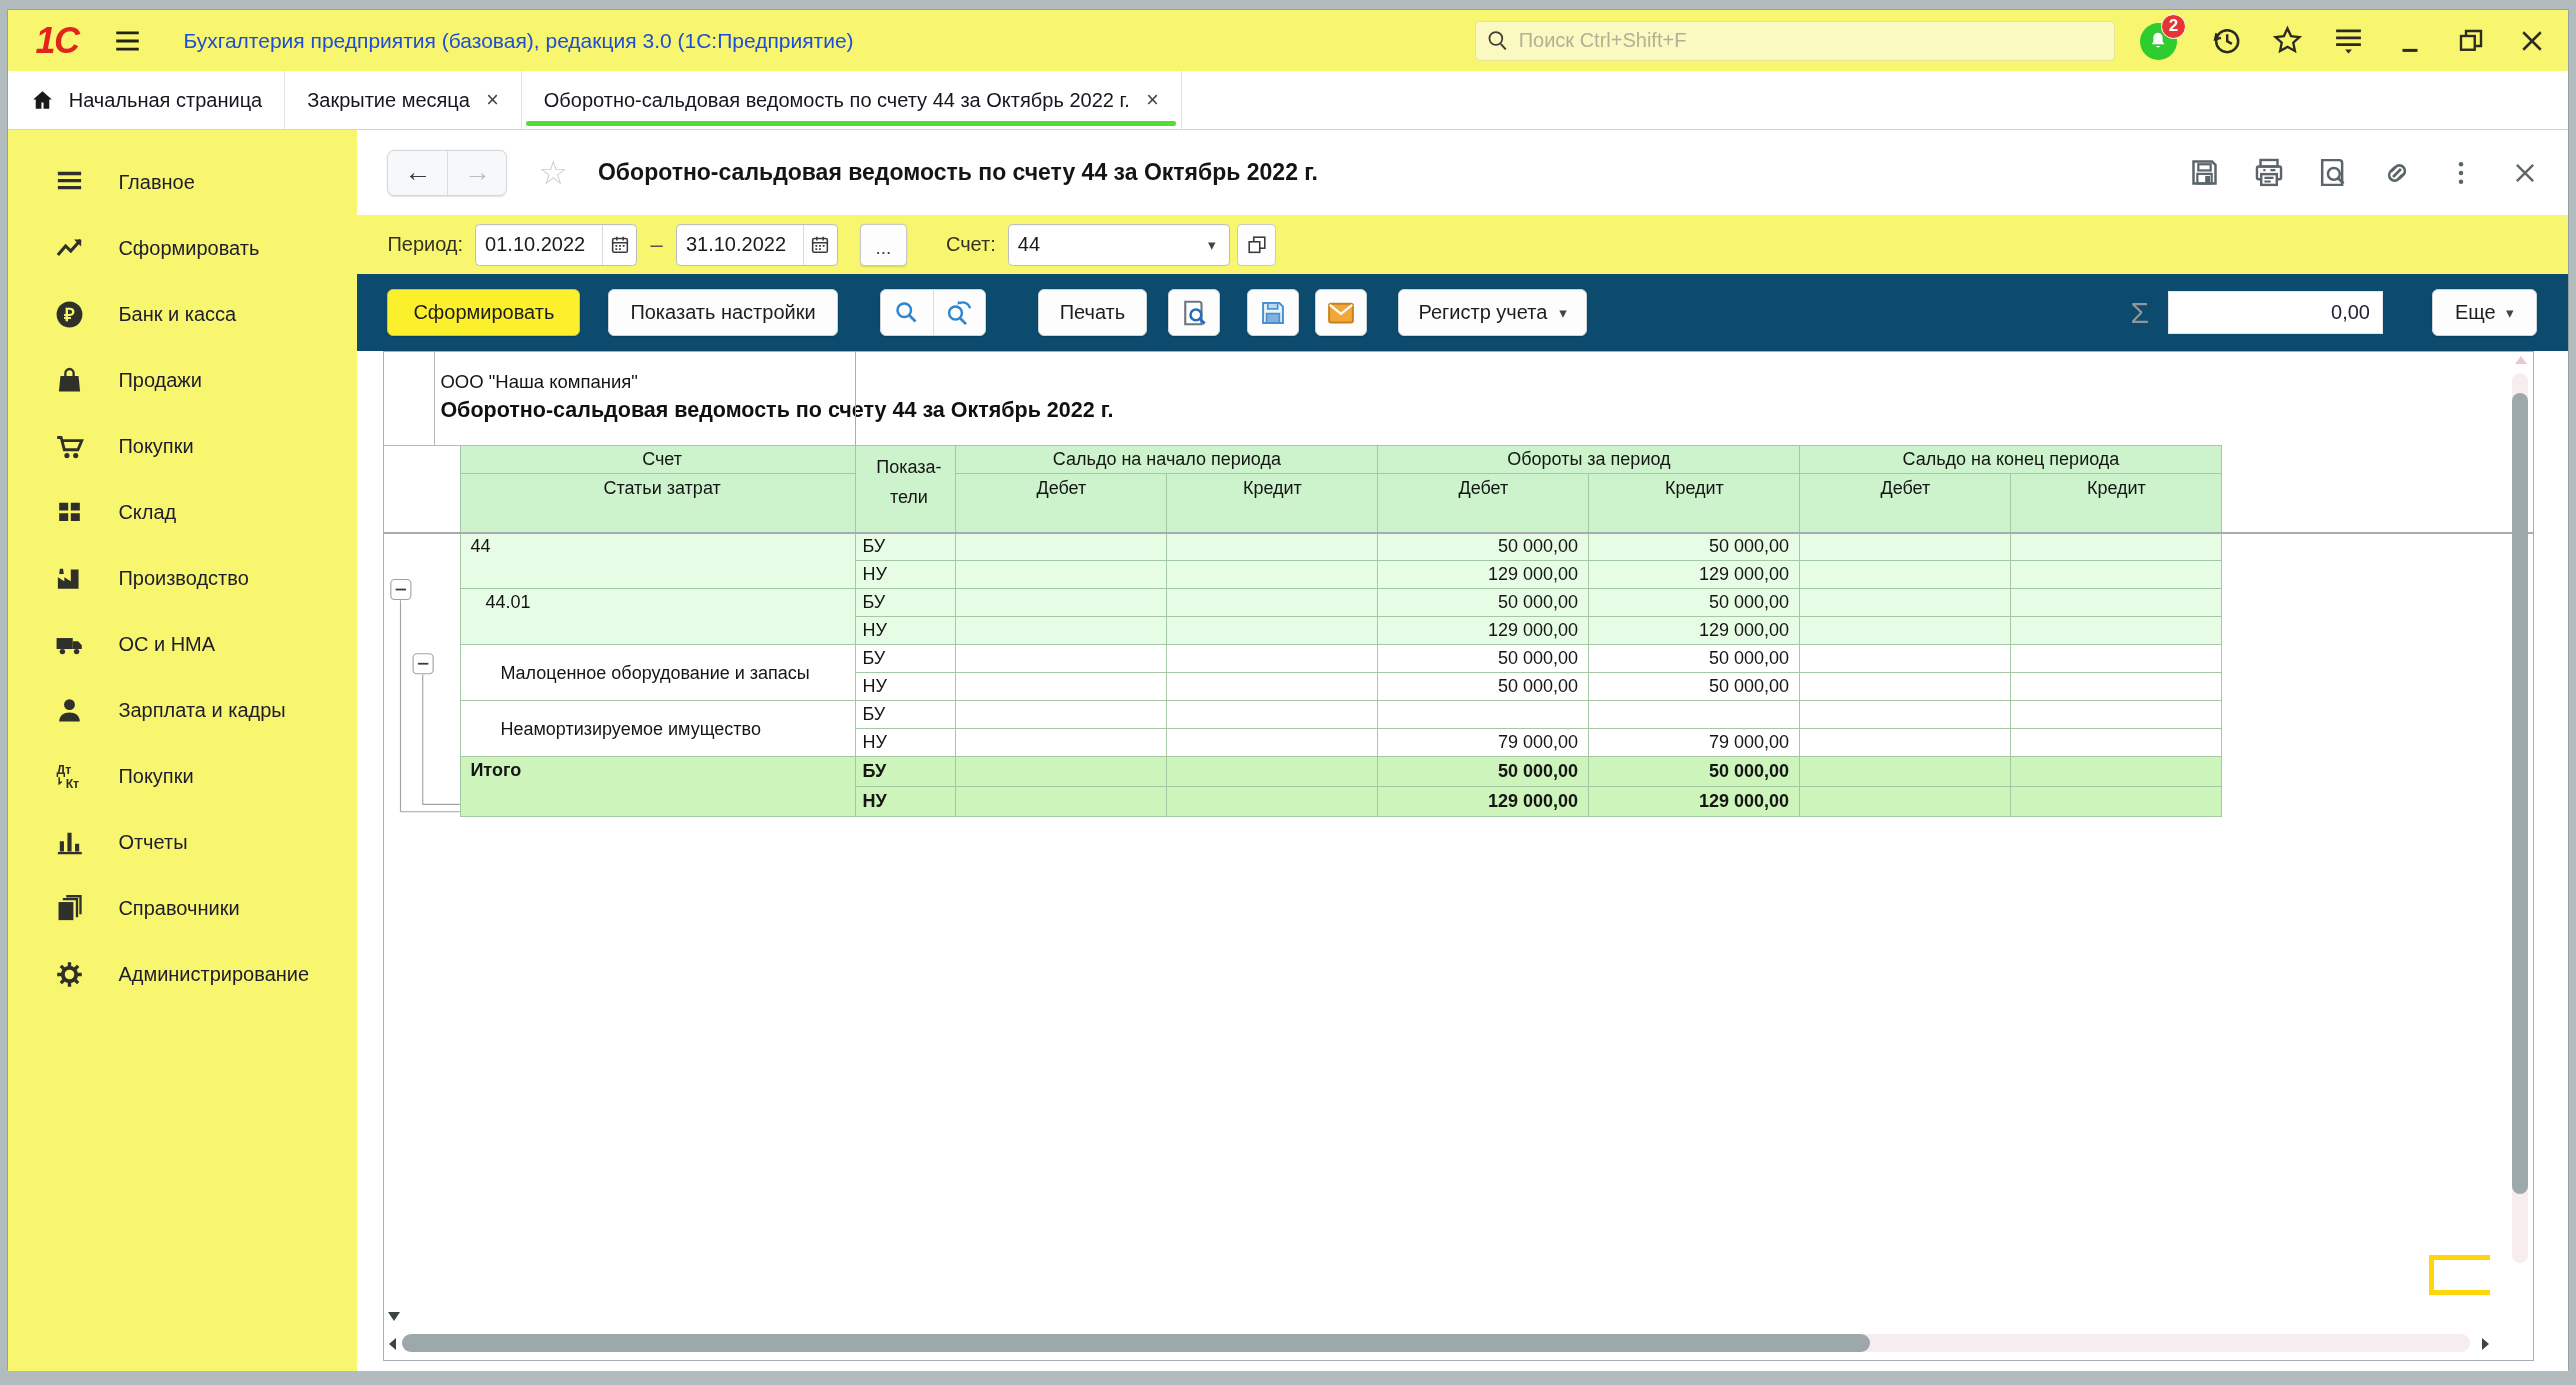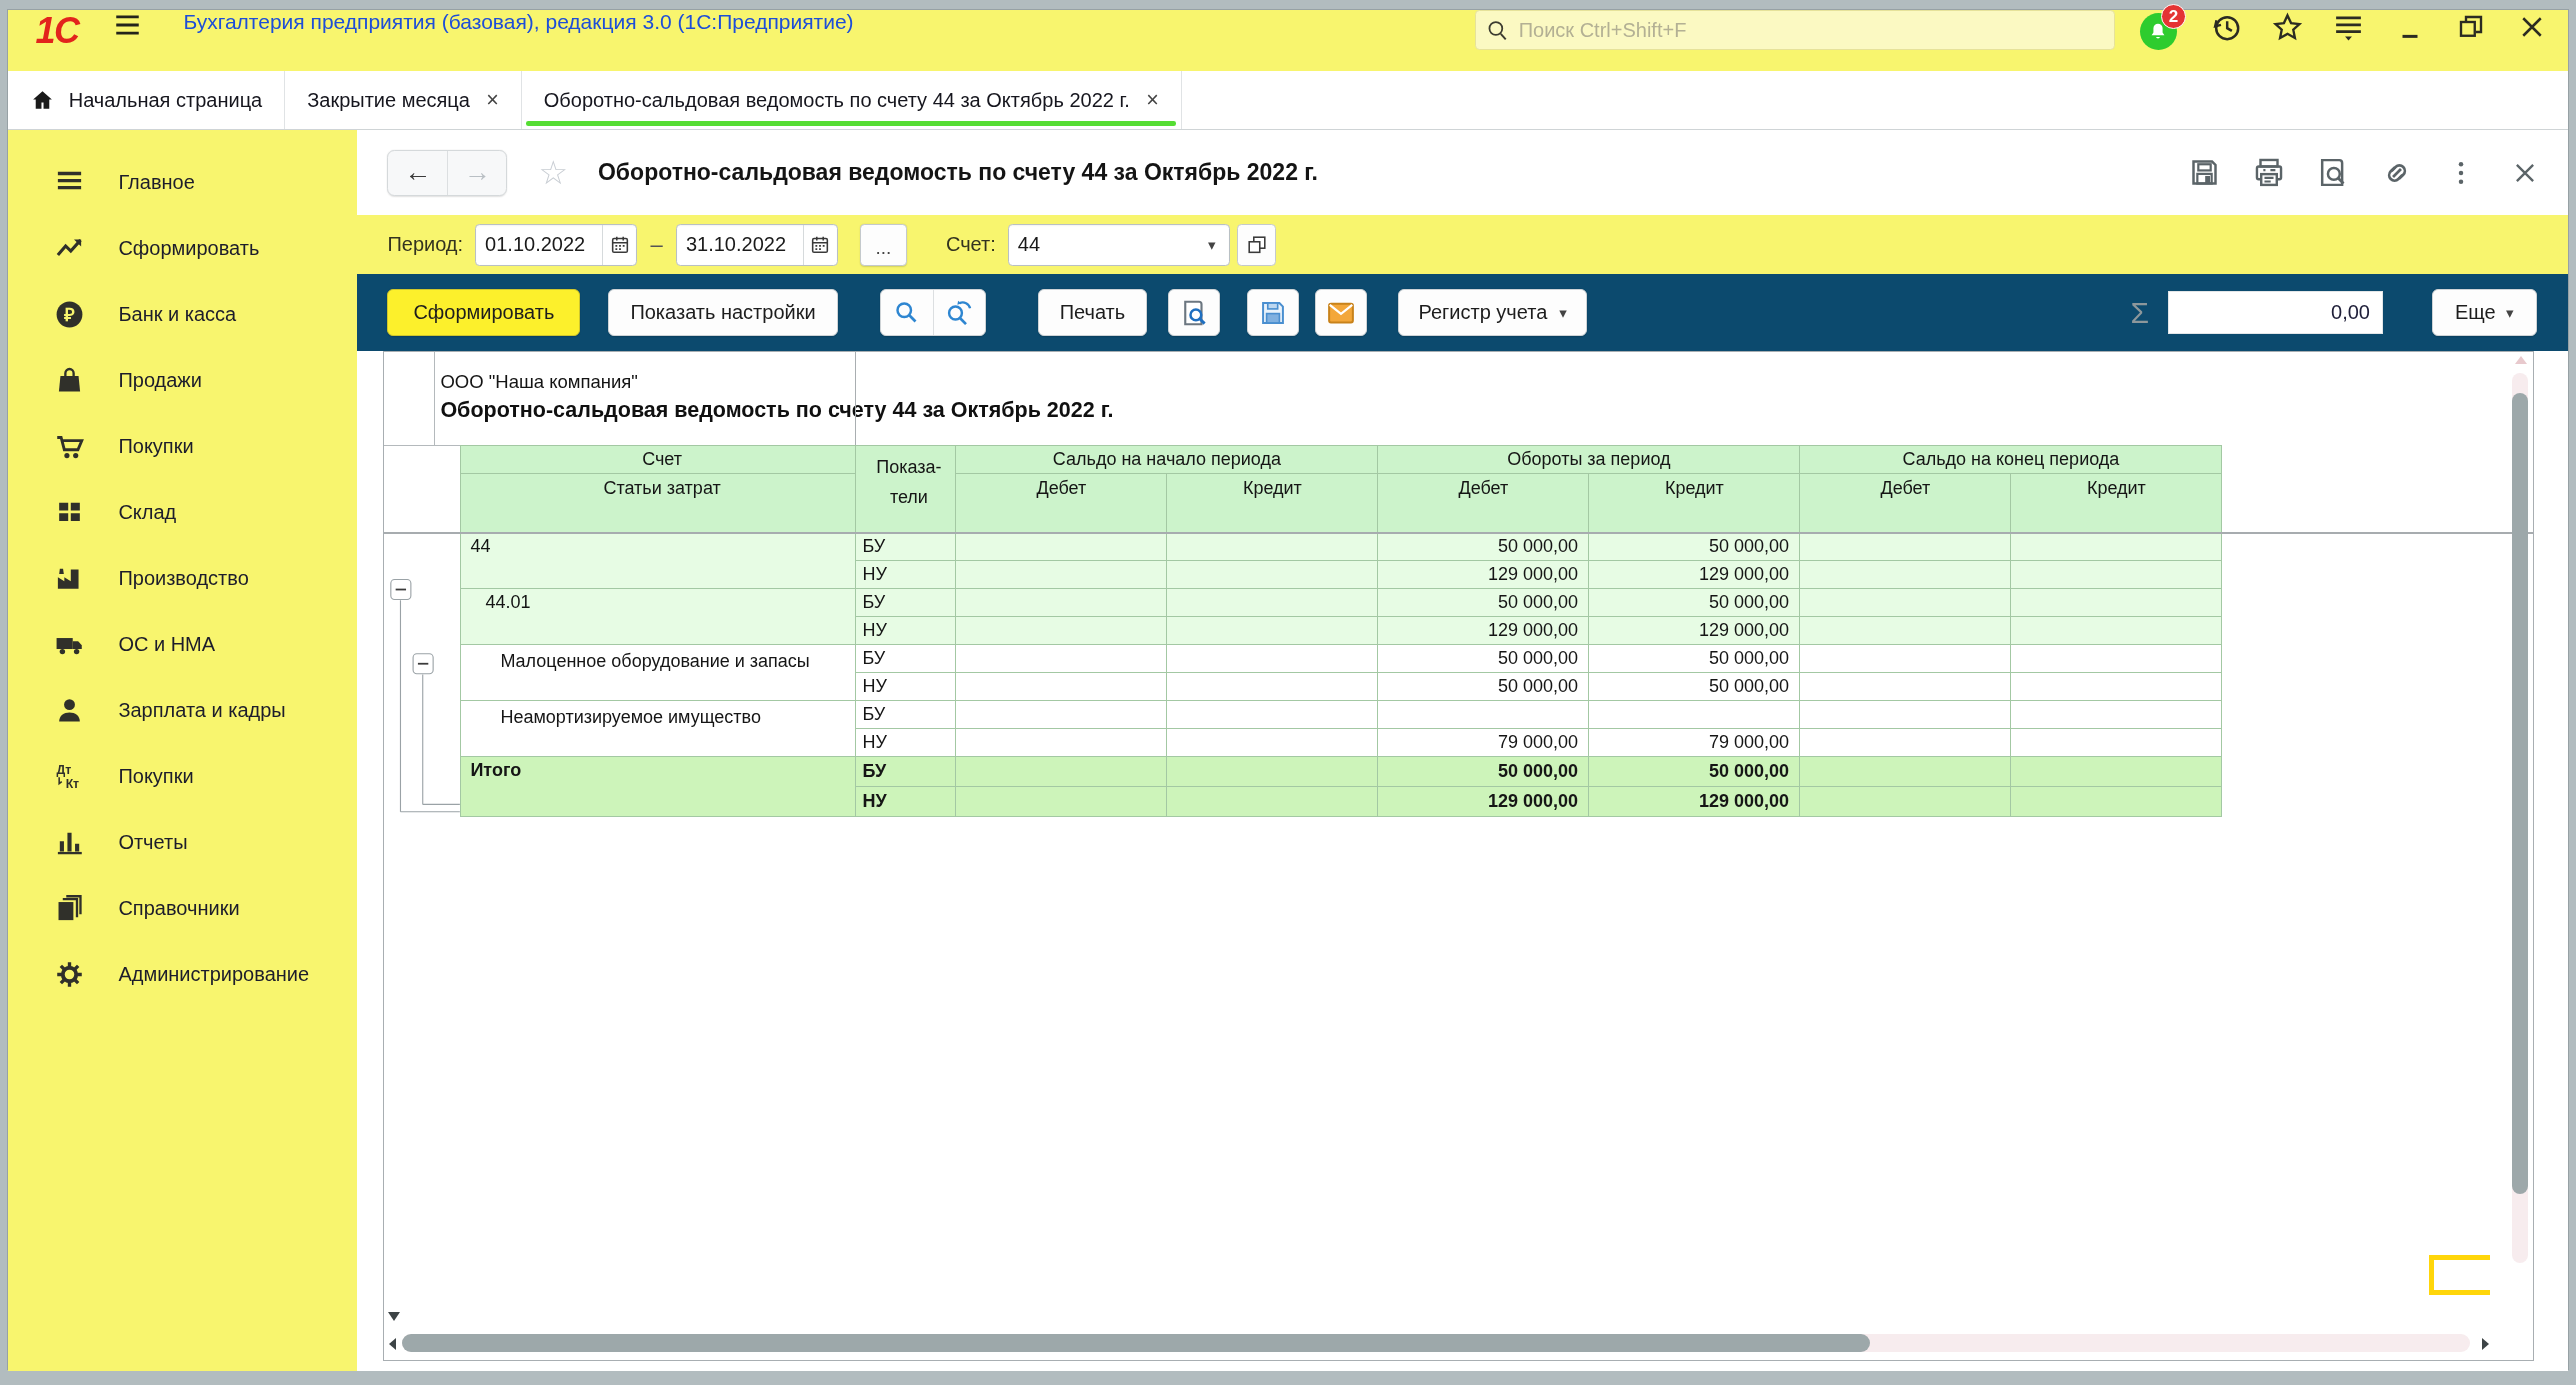--- a/index.html
+++ b/index.html
@@ -1,20 +1,20 @@
 <!DOCTYPE html>
 <html style="font-size:12px"><head>
 <meta charset="utf-8">
 <style>
   * { margin:0; padding:0; box-sizing:border-box; }
   html,body { width:2576px; height:1385px; background:#b2bcbf; font-family:"Liberation Sans", sans-serif; overflow:hidden; }
   .frame { position:absolute; left:7.4px; top:9px; right:7.4px; bottom:15px; background:#fff; border:0.7px solid #97a1a5; }
 
   
-  .titlebar { height:61px; background:#f8f56e; display:flex; align-items:flex-start; padding:0 19px 0 27px; }
+  .titlebar { height:61px; background:#f8f56e; display:flex; align-items:center; padding:0 19px 0 27px; }
   .logo-1c { font-size:36px; font-weight:bold; font-style:italic; color:#e2241c; letter-spacing:-1.5px; margin-right:30px; }
   .hamburger { width:39px; height:30px; margin-right:36px; cursor:pointer; }
   .app-title { font-size:21px; color:#1d4ed8; }
   .tb-spacer { flex:1; }
   .search-box { width:640px; height:40px; background:#fbf9c2; border:0.7px solid #e6e29a; border-radius:4.4px; display:flex; align-items:center; padding:0 10.4px; margin-right:25px; }
   .search-box svg { margin-right:9px; }
   .search-box input { border:none; outline:none; background:transparent; font-size:20px; color:#333; width:100%; font-family:"Liberation Sans",sans-serif; }
   .search-box input::placeholder { color:#b3b094; }
   .bell-wrap { position:relative; width:42px; height:42px; margin-right:28px; cursor:pointer; }
   .bell-circle { position:absolute; left:0; top:3px; width:37px; height:37px; border-radius:50%; background:#2ecc2e; display:flex; align-items:center; justify-content:center; }
@@ -97,21 +97,21 @@
   .osv td.left { text-align:left; padding-left:7.4px; }
   .osv td.ind-hdr { vertical-align:top; padding-top:6px; padding-left:6px; text-align:left; line-height:30px; }
   .osv tr.dr td { height:28px; }
   .osv td.num { text-align:right; padding-right:10.4px; }
   .osv td.indc { padding-left:6px; }
   .osv tr.grp td { background:#e7fce4; }
   .osv tr.det td { background:#ffffff; }
   .osv tr.tot td { background:#cdf4ba; font-weight:bold; height:30px; }
   .osv td.lbl0 { padding-left:9px; vertical-align:top; padding-top:3px; }
   .osv td.lbl1 { padding-left:24px; vertical-align:top; padding-top:3px; }
-  .osv td.lbl2 { padding-left:39px; vertical-align:top; padding-top:3px; white-space:normal; line-height:27px; }
+  .osv td.lbl2 { padding-left:39px; vertical-align:top; padding-top:15px; white-space:normal; line-height:27px; }
 
   .tree-svg { position:absolute; left:0; top:180px; }
 
   
   .vscroll { position:absolute; right:3px; top:4.4px; width:19px; bottom:67px; }
   .vs-up { position:absolute; top:0; left:4.4px; width:0; height:0; border-left:6px solid transparent; border-right:6px solid transparent; border-bottom:8.2px solid #e8c9cd; }
   .vs-track { position:absolute; top:16.3px; bottom:30px; left:1.5px; width:16.3px; background:#f7ecee; border-radius:8.2px; }
   .vs-thumb { position:absolute; top:37px; left:1.5px; width:16.3px; height:801px; background:#9da8aa; border-radius:8.2px; }
   .vs-down { position:absolute; bottom:6px; left:3.7px; width:0; height:0; border-left:6.7px solid transparent; border-right:6.7px solid transparent; border-top:9px solid #3d4446; }
   .hscroll { position:absolute; left:4.4px; right:33px; bottom:6px; height:22px; }

